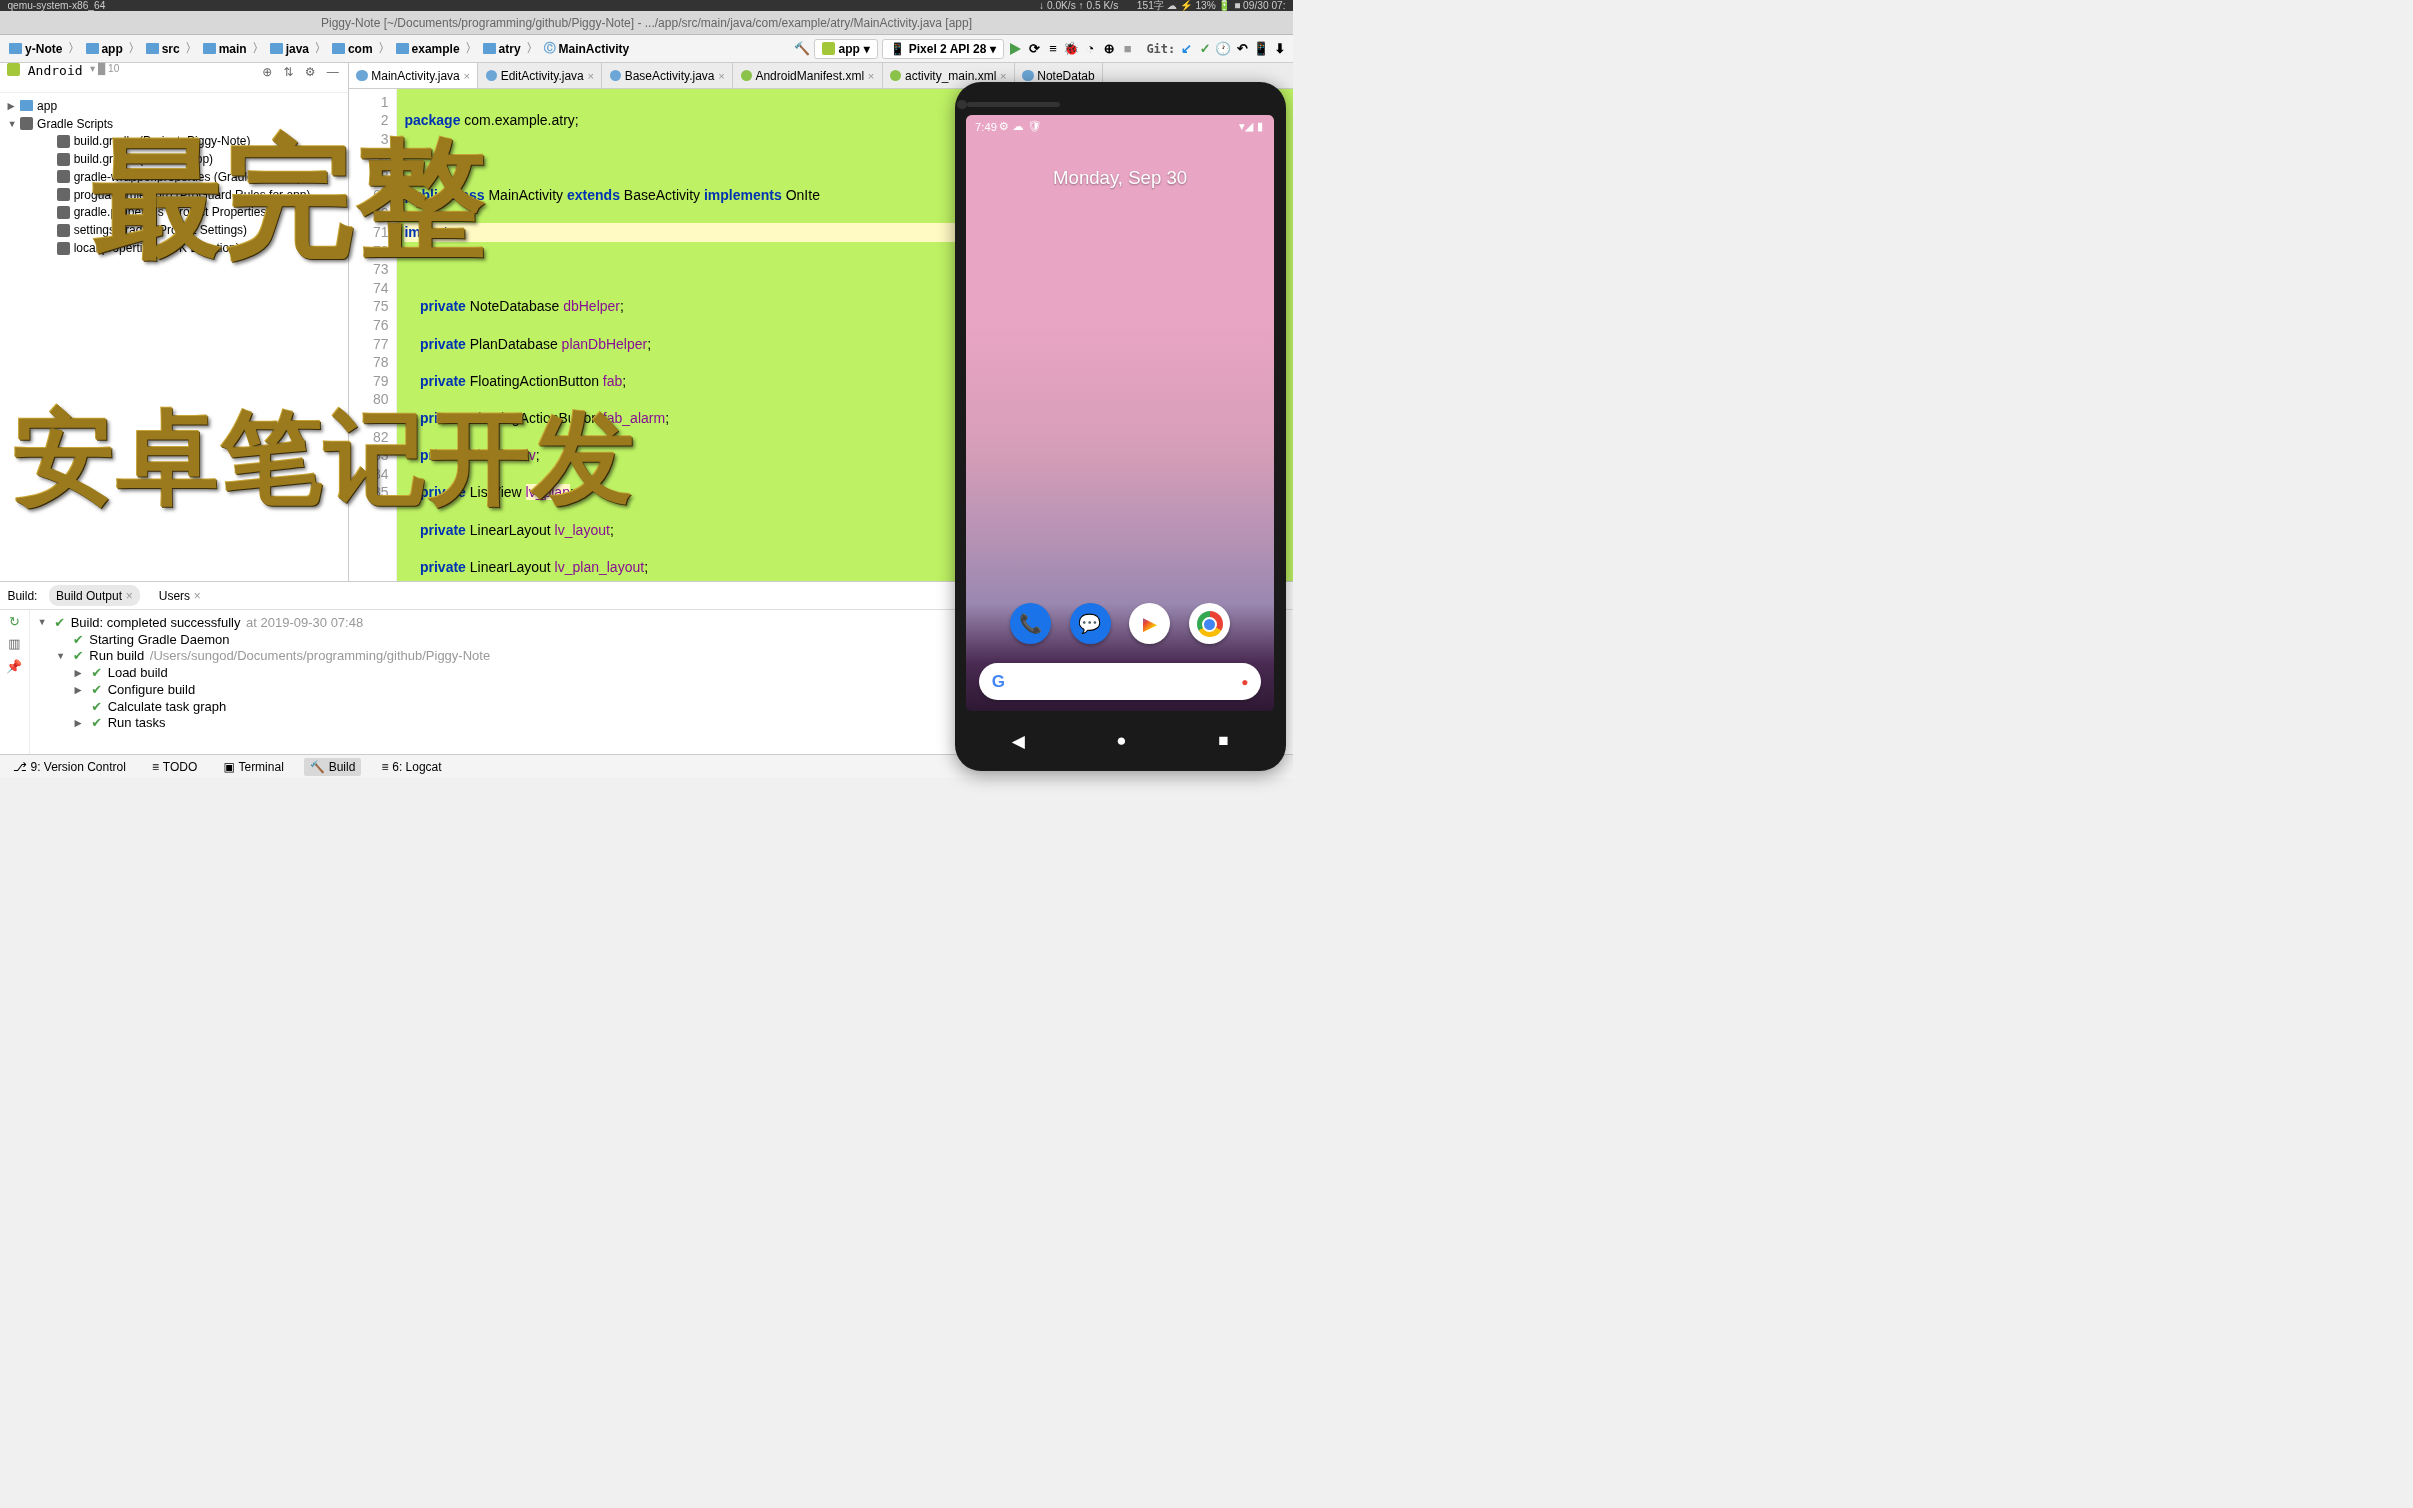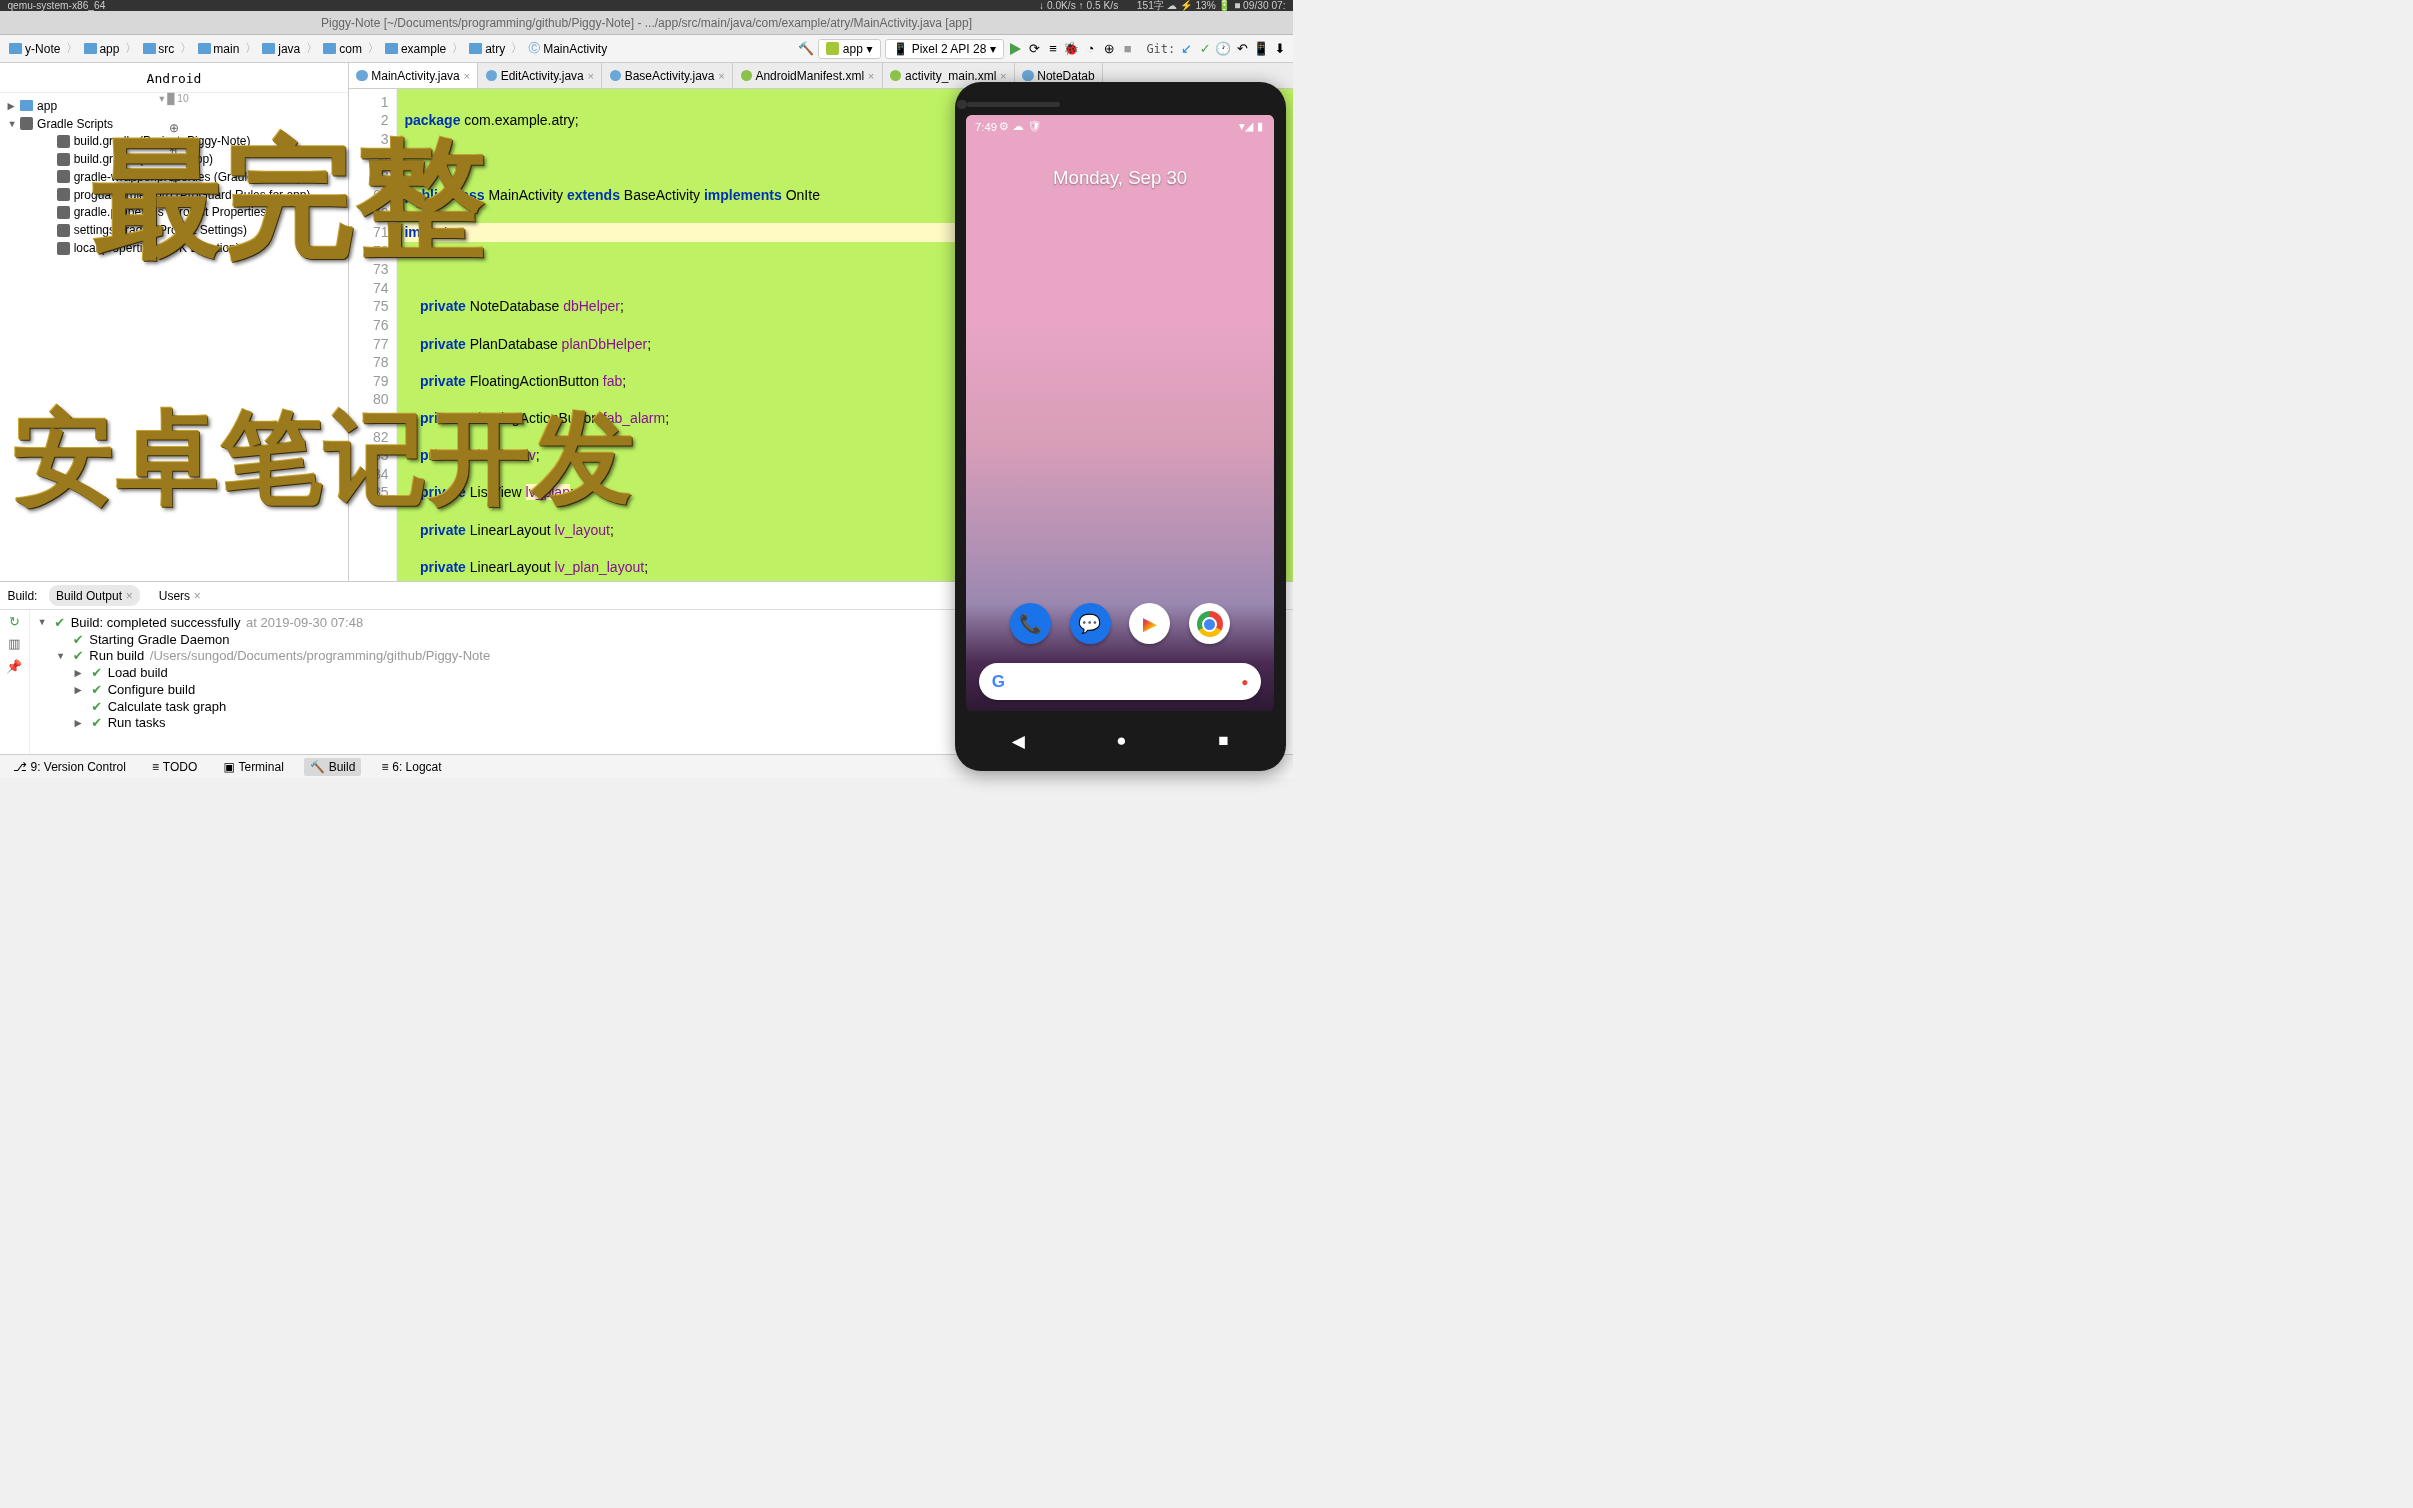--- a/index.html
+++ b/index.html
@@ -3,37 +3,37 @@
 <meta charset="utf-8">
 <style>
 * { margin: 0; padding: 0; box-sizing: border-box; font-family: "Segoe UI", Arial, sans-serif; }
 body { width: 1293px; height: 808px; background: #f0f0f0; overflow: hidden; position: relative; font-size: 12px; }
 
 .menubar { height: 11.2px; background: #333; color: #ccc; display: flex; align-items: center; padding: 0 7.4px; font-size: 10.2px; }
 .menubar .spacer { flex: 1; }
 
 .titlebar { height: 24px; background: #d8d8d8; display: flex; align-items: center; justify-content: center; font-size: 12px; color: #666; border-bottom: 0.9px solid #bbb; }
 
-.toolbar { height: 28px; background: #f4f4f4; border-bottom: 0.9px solid #ccc; display: flex; align-items: center; padding: 0 5.6px; gap: 3.7px; }
+.toolbar { height: 28px; background: #f4f4f4; border-bottom: 0.9px solid #ccc; display: flex; align-items: center; padding: 0 5.6px; gap: 3.7px; font-weight: bold; }
 .breadcrumb { display: flex; align-items: center; gap: 1.9px; font-family: monospace; font-size: 12px; }
 .breadcrumb-item { display: flex; align-items: center; gap: 2.8px; padding: 1.9px 3.7px; cursor: pointer; }
 .breadcrumb-sep { color: #999; }
 .folder-icon { width: 13px; height: 11.2px; background: #5c9fd6; border-radius: 0.9px; display: inline-block; }
 .toolbar .spacer { flex: 1; }
 .run-config { display: flex; align-items: center; gap: 3.7px; padding: 1.9px 7.4px; border: 0.9px solid #ccc; border-radius: 2.8px; background: #fff; font-family: monospace; font-size: 12px; }
 .device-sel { display: flex; align-items: center; gap: 3.7px; padding: 1.9px 7.4px; border: 0.9px solid #ccc; border-radius: 2.8px; background: #fff; font-family: monospace; font-size: 12px; }
 .tb-icon { width: 15px; height: 15px; display: inline-flex; align-items: center; justify-content: center; cursor: pointer; font-size: 13px; }
 .play { color: #4a9e4a; }
 .debug { color: #4a9e4a; }
 .git-label { font-family: monospace; color: #555; margin-left: 7.4px; }
 
 .main-area { display: flex; height: 518px; }
 
 .sidebar { width: 349px; background: #fff; border-right: 0.9px solid #ccc; display: flex; flex-direction: column; }
-.sidebar-header { height: 30px; display: flex; align-items: center; padding: 0 7.4px; border-bottom: 0.9px solid #eee; gap: 7.4px; flex-direction: column; }
+.sidebar-header { height: 30px; display: flex; padding: 0 7.4px; border-bottom: 0.9px solid #eee; gap: 7.4px; }
 .android-icon { width: 13px; height: 13px; background: #a4c639; border-radius: 1.9px; }
 .sidebar-header .title { font-family: monospace; font-size: 13px; font-weight: 500; }
 .sidebar-header .spacer { flex: 1; }
 .sidebar-header .hicon { cursor: pointer; color: #666; padding: 1.9px; }
 .tree { padding: 3.7px 0; font-family: monospace; font-size: 12px; }
 .tree-item { display: flex; align-items: center; padding: 1.9px 7.4px; gap: 3.7px; cursor: pointer; }
 .tree-item.indent2 { padding-left: 57px; }
 .gradle-icon { width: 13px; height: 13px; background: #666; border-radius: 1.9px; display: inline-block; }
 .arrow { width: 9.3px; font-size: 9.3px; color: #666; }
 

